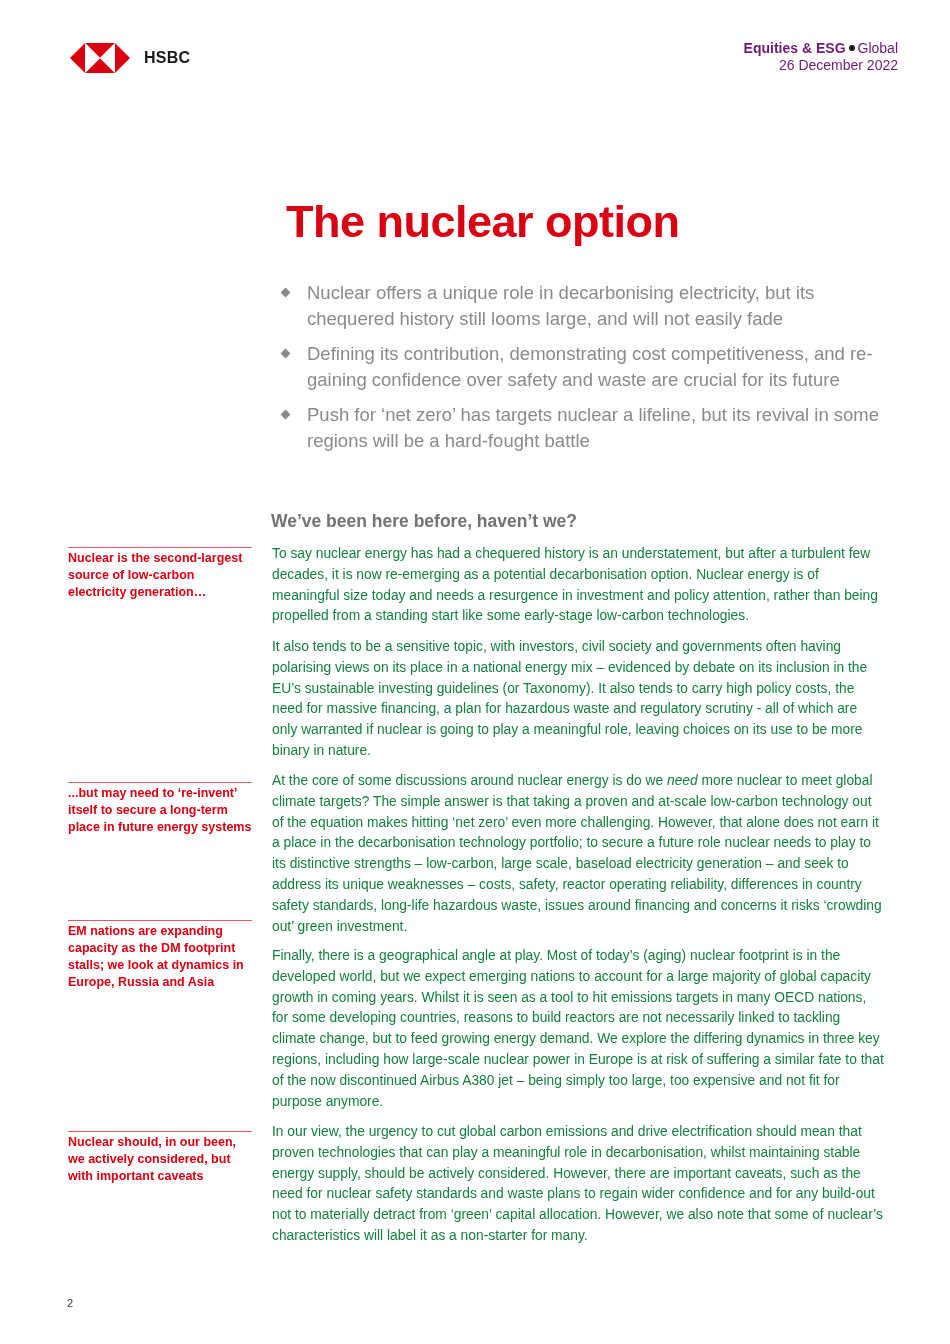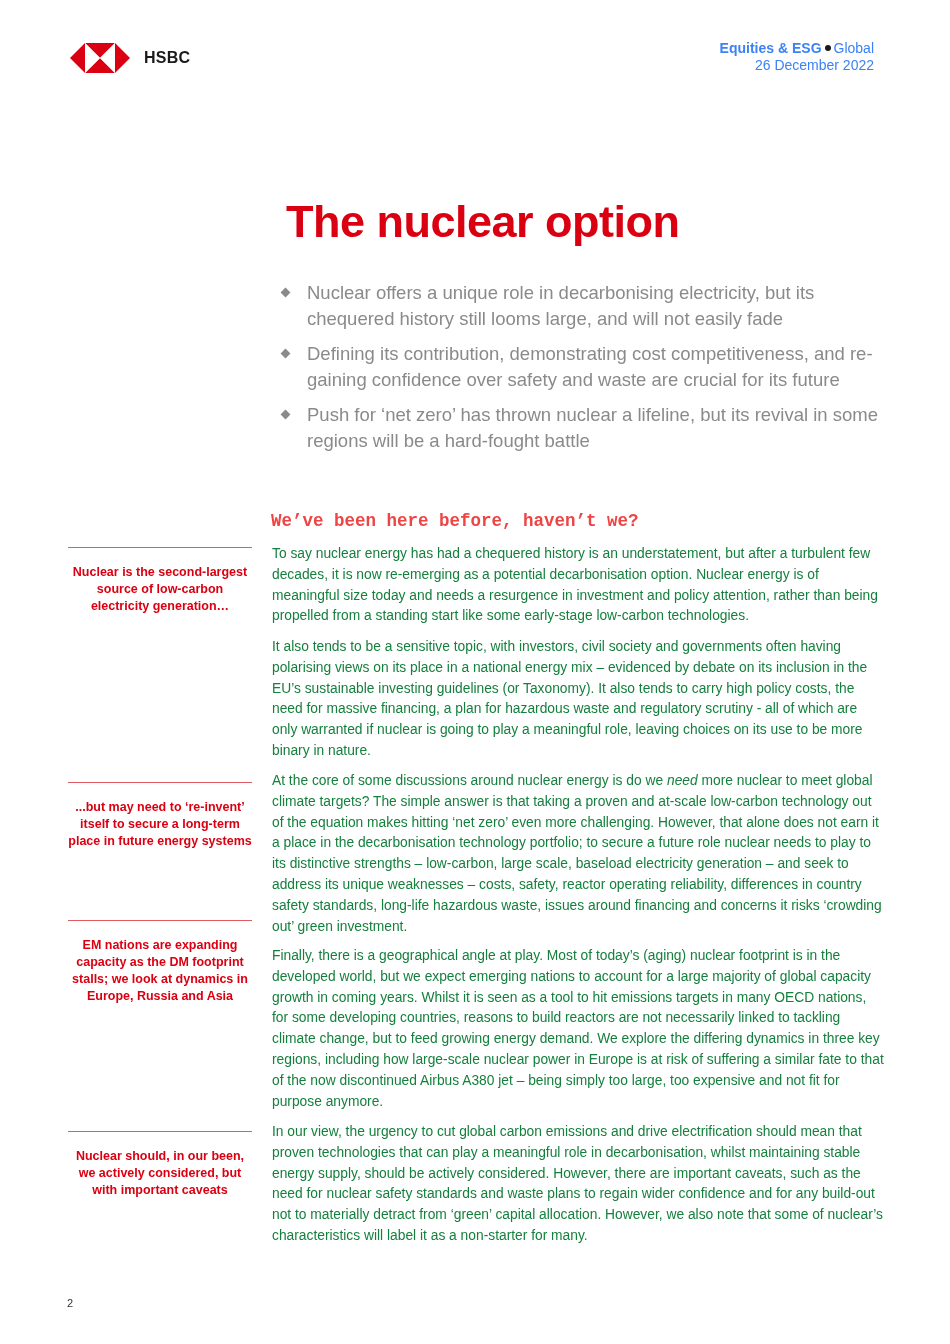--- a/index.html
+++ b/index.html
@@ -4,33 +4,33 @@
 <style>
   html, body { margin: 0; padding: 0; background: #ffffff; }
   body {
     width: 950px; height: 1344px; position: relative; overflow: hidden;
     font-family: "Liberation Sans", sans-serif; color: #1a1a1a;
   }
   .logo { position: absolute; left: 70px; top: 43px; display: flex; align-items: center; }
   .logo svg { display: block; }
   .logo-text { font-weight: bold; font-size: 16px; color: #1a1a1a; margin-left: 14px; letter-spacing: 0.2px; }
 
-  .header-right { position: absolute; right: 76px; top: 40px; text-align: right; font-size: 14px; line-height: 17px; color: #3b82f6; }
+  .header-right { position: absolute; right: 52px; top: 40px; text-align: right; font-size: 14px; line-height: 17px; color: #701a75; }
   .header-right .bold { font-weight: bold; }
   .header-right .dot { display: inline-block; width: 6px; height: 6px; border-radius: 50%; background: #1a1a1a; vertical-align: middle; margin: 0 3px 2px 3px; }
 
   .title { position: absolute; left: 271px; top: 180px; font-size: 45px; font-weight: bold; color: #db0011; letter-spacing: -0.5px; margin: 15px; line-height: 54px; }
 
   .bullets { position: absolute; left: 271px; top: 272px; width: 620px; margin: 8px; padding: 0; list-style: none; }
   .bullets li { position: relative; padding-left: 28px; font-size: 18.5px; line-height: 26px; color: #8a8a8a; margin-bottom: 9px; }
   .bullets li .diamond { position: absolute; left: 3px; top: 9px; width: 7px; height: 7px; background: #8a8a8a; transform: rotate(45deg); }
 
-  .section-heading { position: absolute; left: 271px; top: 511px; font-size: 17.5px; font-weight: bold; color: #ef4444; margin: 0; font-family: Liberation Mono, monospace; }
+  .section-heading { position: absolute; left: 271px; top: 511px; font-size: 17.5px; font-weight: bold; color: #737373; margin: 0; }
 
-  .sidenote { position: absolute; left: 68px; width: 184px; border-top: 1px solid #e05a64; padding-top: 16px; font-size: 12.5px; line-height: 17px; font-weight: bold; color: #db0011; text-align: center; }
+  .sidenote { position: absolute; left: 68px; width: 184px; border-top: 1px solid #e05a64; padding-top: 2px; font-size: 12.5px; line-height: 17px; font-weight: bold; color: #db0011; }
 
   .para { position: absolute; left: 272px; width: 612px; font-size: 13.8px; line-height: 20.8px; color: #15803d; margin: 0; }
 
   .page-number { position: absolute; left: 67px; top: 1297px; font-size: 11px; color: #333; }
 </style>
 </head>
 <body>
 
 <div class="logo">
   <svg width="60" height="30" viewBox="0 0 60 30">
@@ -49,21 +49,21 @@
     <span class="bold">Equities &amp; ESG</span><span class="dot"></span><span>Global</span>
   </div>
   <div>26 December 2022</div>
 </div>
 
 <h1 class="title">The nuclear option</h1>
 
 <ul class="bullets">
   <li><span class="diamond"></span><span>Nuclear offers a unique role in decarbonising electricity, but its chequered history still looms large, and will not easily fade</span></li>
   <li><span class="diamond"></span><span>Defining its contribution, demonstrating cost competitiveness, and re-gaining confidence over safety and waste are crucial for its future</span></li>
-  <li><span class="diamond"></span><span>Push for ‘net zero’ has thrown nuclear a lifeline, but its revival in some regions will be a hard-fought battle</span></li>
+  <li><span class="diamond"></span><span>Push for ‘net zero’ has targets nuclear a lifeline, but its revival in some regions will be a hard-fought battle</span></li>
 </ul>
 
 <h2 class="section-heading">We’ve been here before, haven’t we?</h2>
 
 <div class="sidenote" style="top:547px;">Nuclear is the second-largest source of low-carbon electricity generation…</div>
 <div class="sidenote" style="top:782px;">...but may need to ‘re-invent’ itself to secure a long-term place in future energy systems</div>
 <div class="sidenote" style="top:920px;">EM nations are expanding capacity as the DM footprint stalls; we look at dynamics in Europe, Russia and Asia</div>
 <div class="sidenote" style="top:1131px;">Nuclear should, in our been, we actively considered, but with important caveats</div>
 
 <p class="para" style="top:544px;">To say nuclear energy has had a chequered history is an understatement, but after a turbulent few decades, it is now re-emerging as a potential decarbonisation option. Nuclear energy is of meaningful size today and needs a resurgence in investment and policy attention, rather than being propelled from a standing start like some early-stage low-carbon technologies.</p>

